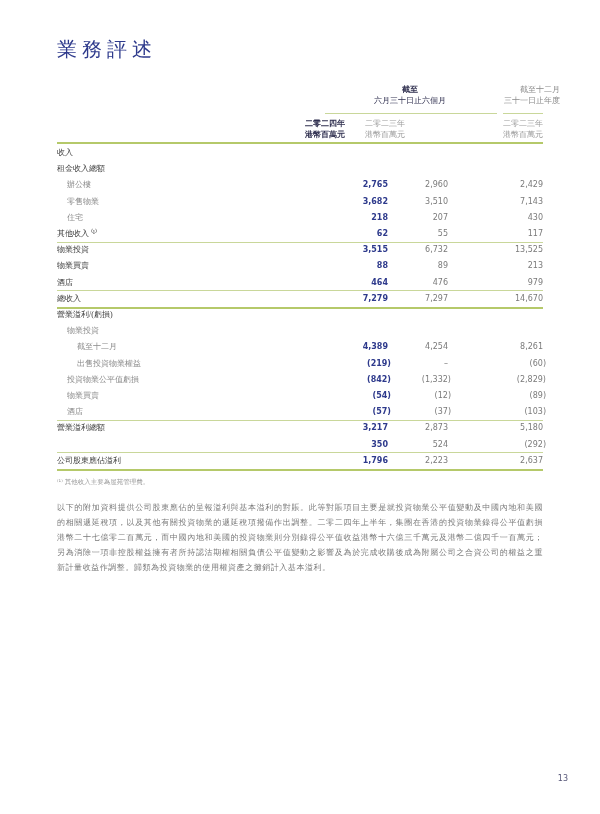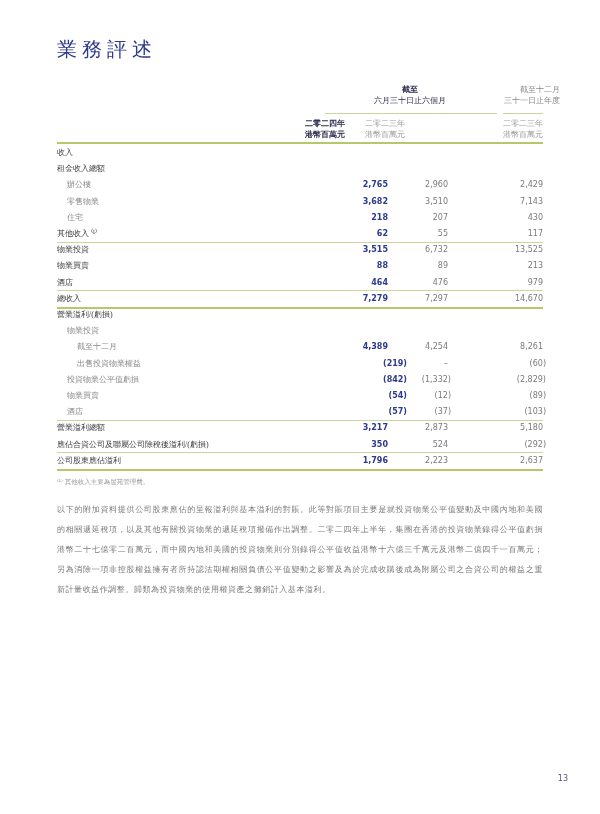--- a/index.html
+++ b/index.html
@@ -26,29 +26,29 @@
   .hrule.thick { height: 2px; background: #b5c96a; }
 
   .row { position: absolute; left: 57px; width: 486px; height: 16px; font-size: 8px; line-height: 16px; }
   .row .lbl { position: absolute; left: 0; white-space: nowrap; color: #3a3a3a; font-family: Liberation Serif, serif; }
   .row.l1 .lbl { left: 10px; color: #8a8a8a; }
   .row.l2 .lbl { left: 20px; color: #8a8a8a; }
   .row .v { position: absolute; text-align: right; white-space: nowrap; }
   .row .v1 { right: 155px; color: #2e3a8c; font-weight: bold; }
   .row .v2 { right: 95px; color: #7a7a7a; }
   .row .v3 { right: 0; color: #7a7a7a; }
-  .row .v1.neg { right: 136px; }
+  .row .v1.neg { right: 152px; }
   .row .v2.neg { right: 92px; }
   .row .v3.neg { right: -3px; }
 
   .footnote { position: absolute; left: 57px; top: 478px; font-size: 6.5px; color: #9a9a9a; }
 
   .para {
     position: absolute; left: 57px; top: 500px; width: 486px;
-    font-size: 8px; line-height: 20px; color: #7a7a7a; letter-spacing: 0.55px;
+    font-size: 8px; line-height: 15px; color: #7a7a7a; letter-spacing: 0.55px;
     text-align: justify;
   }
 
   .page-num { position: absolute; right: 32px; top: 774px; font-size: 8px; color: #555577; }
 </style>
 </head>
 <body>
 
 <div class="title">業務評述</div>
 
@@ -185,21 +185,20 @@
       <span class="v v3 neg">(103)</span>
     </div>
     <div class="hrule thin" style="top: 419.9px;"></div>
     <div class="row" style="top: 420.4px;">
       <span class="lbl">營業溢利總額</span>
       <span class="v v1">3,217</span>
       <span class="v v2">2,873</span>
       <span class="v v3">5,180</span>
     </div>
     <div class="row" style="top: 436.6px;">
-      <span class="lbl">應佔合資公司及聯屬公司除稅後溢利/(虧損)</span>
       <span class="v v1">350</span>
       <span class="v v2">524</span>
       <span class="v v3 neg">(292)</span>
     </div>
     <div class="hrule thin" style="top: 452.3px;"></div>
     <div class="row" style="top: 452.8px;">
       <span class="lbl">公司股東應佔溢利</span>
       <span class="v v1">1,796</span>
       <span class="v v2">2,223</span>
       <span class="v v3">2,637</span>

